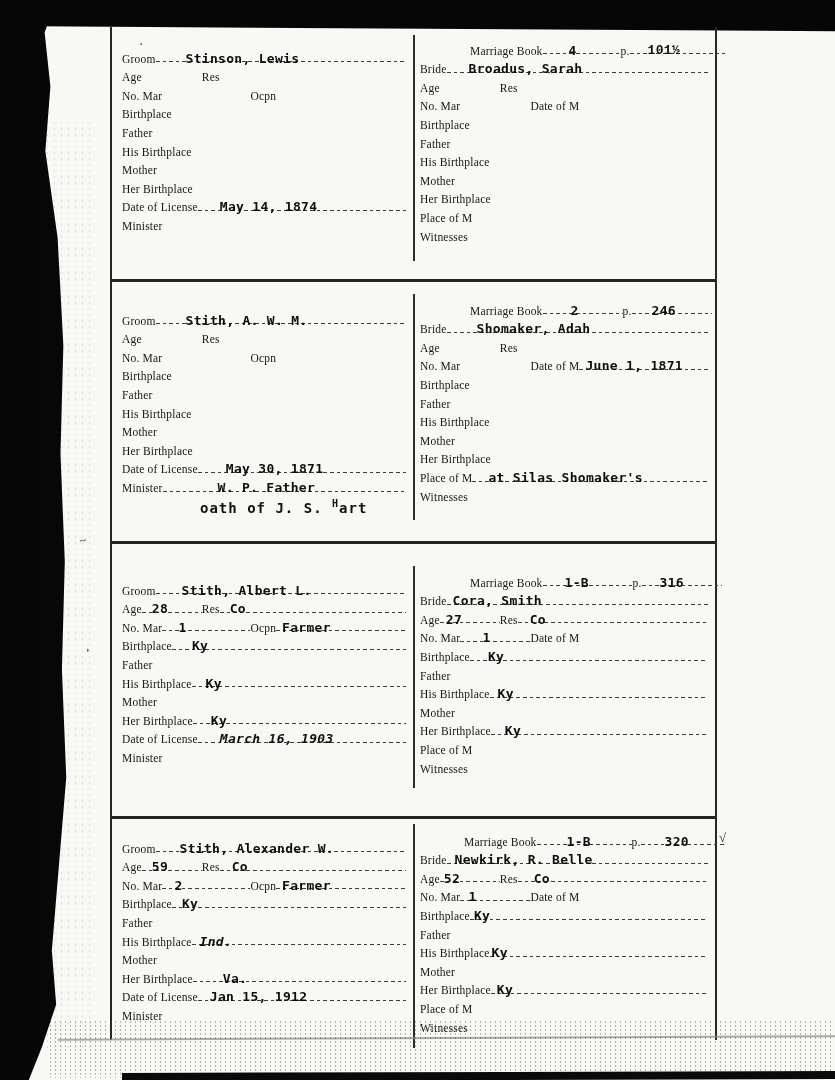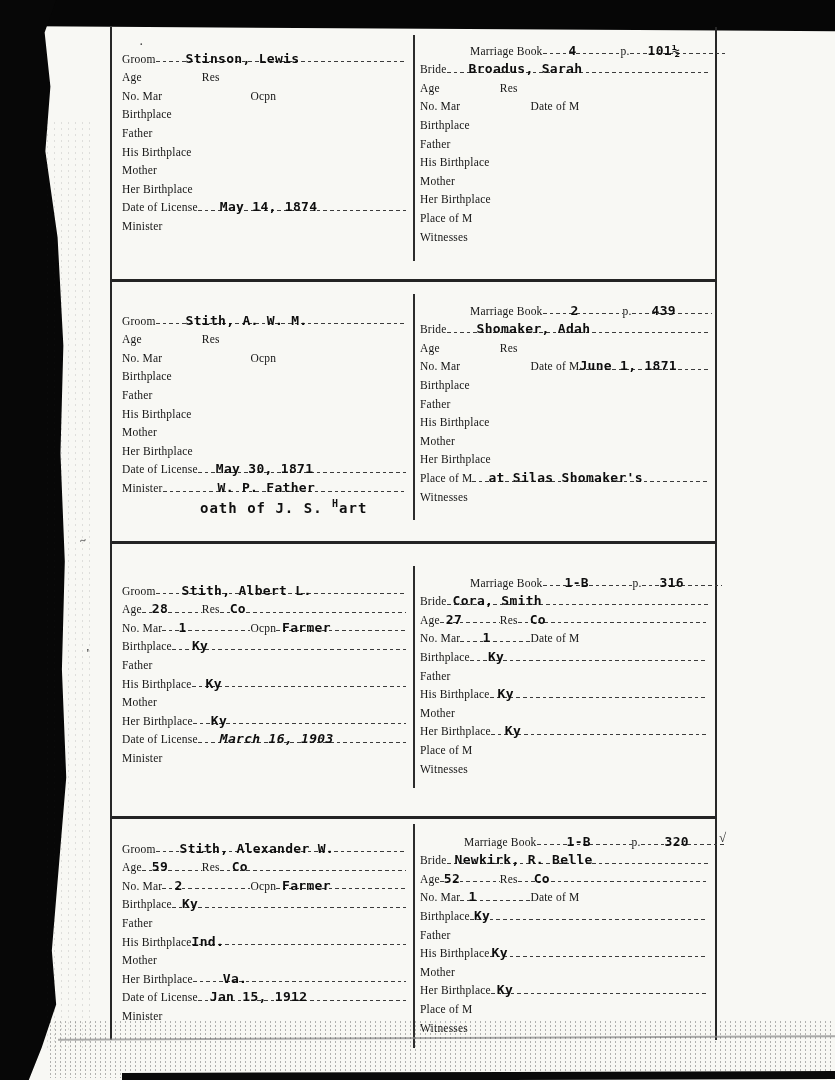--- a/index.html
+++ b/index.html
@@ -149,21 +149,21 @@
           </div>
         </div>
       <div class="col bride">
           <div class="row" style="margin-left: 50px;">
             <span class="lbl">Marriage Book</span>
             <span class="fill" style="flex: 0 0 78px;">
               <span class="typed" style="margin-left: 26px;">4</span>
             </span>
             <span class="lbl">p.</span>
             <span class="fill" style="flex: 0 0 95px;">
-              <span class="typed" style="margin-left: 18px;">101½</span>
+              <span class="typed" style="margin-left: 18px; font-family: Liberation Mono, monospace;">101½</span>
             </span>
             <span class="spacer"></span>
           </div>
           <div class="row">
             <span class="lbl">Bride</span>
             <span class="fill flex">
               <span class="typed" style="margin-left: 22px; text-align: right;">Broadus, Sarah</span>
             </span>
           </div>
           <div class="row">
@@ -287,39 +287,39 @@
           </div>
           <div class="row">
             <span class="lbl">Her Birthplace</span>
             <span class="fill flex">
               <span class="typed"></span>
             </span>
           </div>
           <div class="row">
             <span class="lbl">Date of License</span>
             <span class="fill flex">
-              <span class="typed" style="margin-left: 18px;">May 30, 1871</span>
+              <span class="typed" style="margin-left: 28px;">May 30, 1871</span>
             </span>
           </div>
           <div class="row">
             <span class="lbl">Minister</span>
             <span class="fill flex">
               <span class="typed" style="margin-left: 55px;">W. P. Father</span>
             </span>
           </div>
         </div>
       <div class="col bride">
           <div class="row" style="margin-left: 50px;">
             <span class="lbl">Marriage Book</span>
             <span class="fill" style="flex: 0 0 80px;">
               <span class="typed" style="margin-left: 28px;">2</span>
             </span>
             <span class="lbl">p.</span>
             <span class="fill" style="flex: 0 0 80px;">
-              <span class="typed" style="margin-left: 20px;">439</span>
+              <span class="typed" style="margin-left: 20px;">246</span>
             </span>
             <span class="spacer"></span>
           </div>
           <div class="row">
             <span class="lbl">Bride</span>
             <span class="fill flex">
               <span class="typed" style="margin-left: 30px;">Shomaker, Adah</span>
             </span>
           </div>
           <div class="row">
@@ -332,21 +332,21 @@
               <span class="typed"></span>
             </span>
           </div>
           <div class="row">
             <span class="lbl">No. Mar</span>
             <span class="fill" style="flex: 0 0 70px;">
               <span class="typed"></span>
             </span>
             <span class="lbl">Date of M</span>
             <span class="fill flex">
-              <span class="typed" style="margin-left: 0;">June 1, 1871</span>
+              <span class="typed" style="margin-left: 6px;">June 1, 1871</span>
             </span>
           </div>
           <div class="row">
             <span class="lbl">Birthplace</span>
             <span class="fill flex">
               <span class="typed"></span>
             </span>
           </div>
           <div class="row">
             <span class="lbl">Father</span>
@@ -582,21 +582,21 @@
           </div>
           <div class="row">
             <span class="lbl">Father</span>
             <span class="fill flex">
               <span class="typed"></span>
             </span>
           </div>
           <div class="row">
             <span class="lbl">His Birthplace</span>
             <span class="fill flex">
-              <span class="typed" style="margin-left: 0;">Ind.</span>
+              <span class="typed" style="margin-left: 8px; font-style: italic;">Ind.</span>
             </span>
           </div>
           <div class="row">
             <span class="lbl">Mother</span>
             <span class="fill flex">
               <span class="typed"></span>
             </span>
           </div>
           <div class="row">
             <span class="lbl">Her Birthplace</span>

